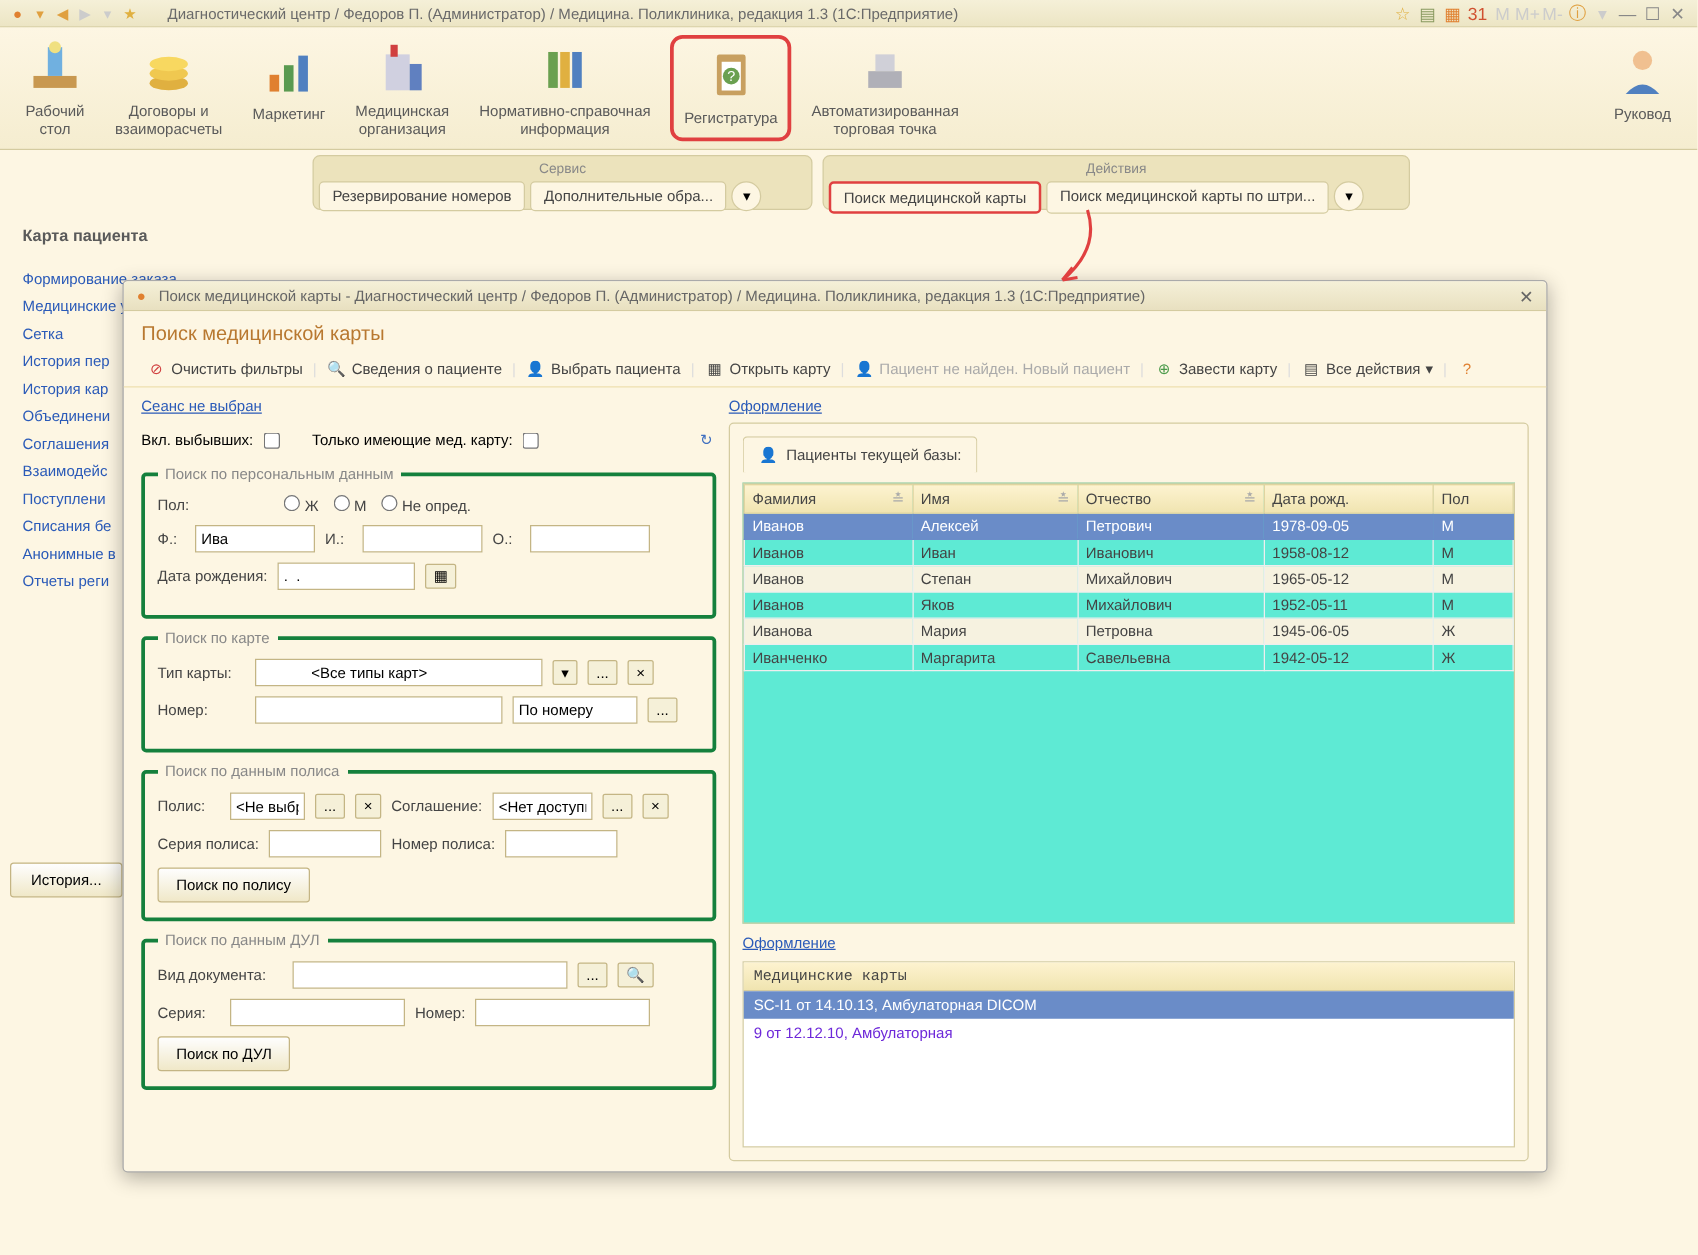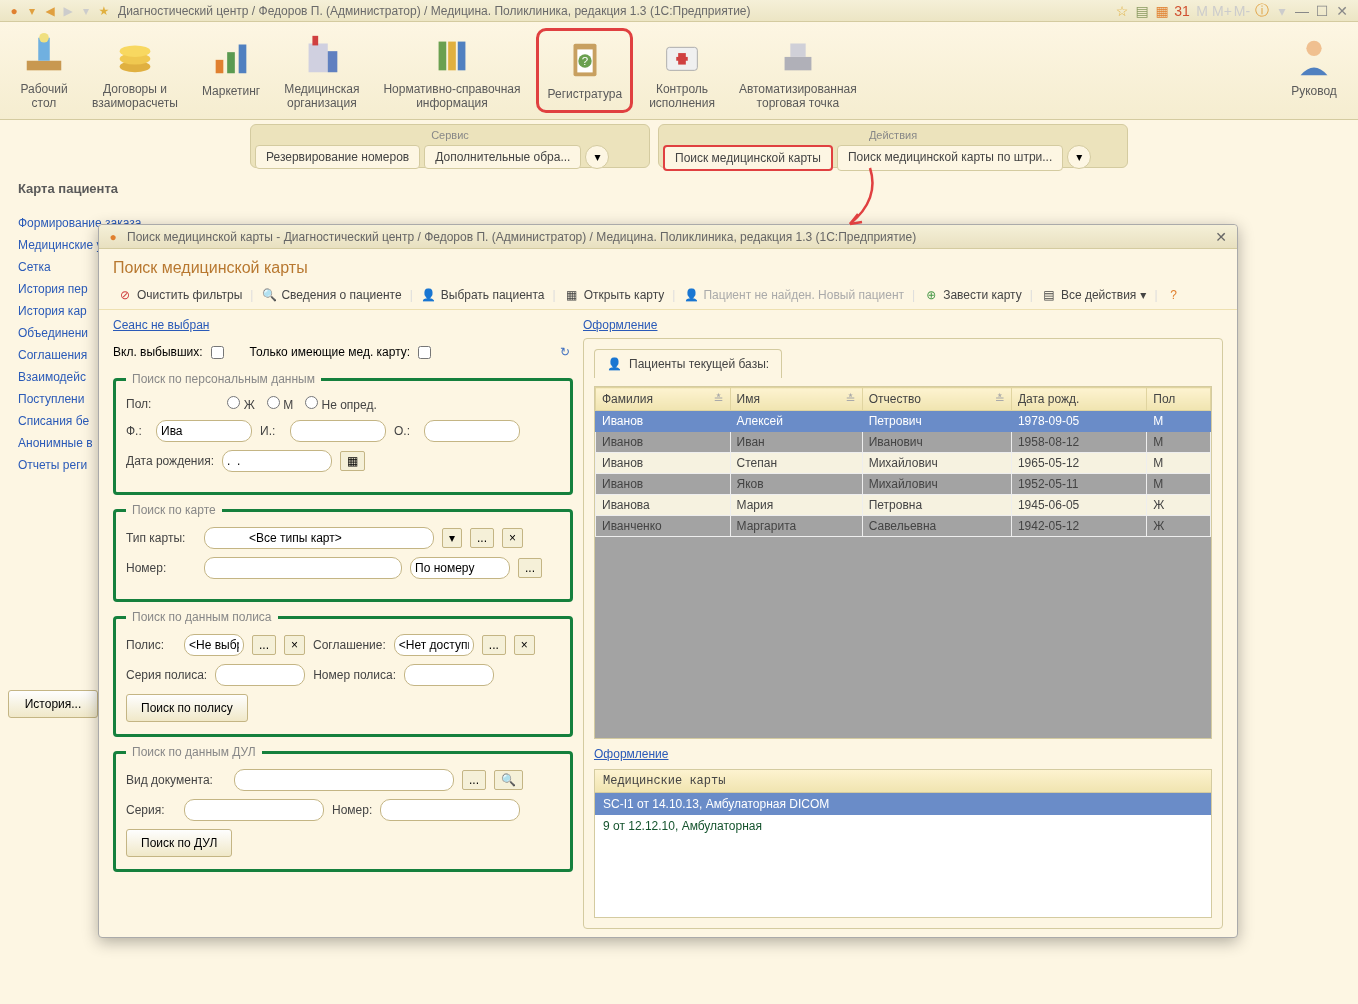--- a/index.html
+++ b/index.html
@@ -1,21 +1,21 @@
 <!DOCTYPE html>
 <html><head>
 <meta charset="utf-8">
 <style>
 * { box-sizing: border-box; margin: 0; padding: 0; font-family: Arial, sans-serif; font-size: 12px; }
 body { background: #fdf6e3; width: 1358px; height: 1004px; overflow: hidden; position: relative; }
 
 
 .titlebar { height: 22px; background: linear-gradient(#f5f0d8, #ece5c4); display: flex; align-items: center; padding: 0 6px; border-bottom: 1px solid #d4cba0; }
 .titlebar .tb-icon { width: 16px; height: 16px; display: inline-flex; align-items: center; justify-content: center; margin-right: 2px; cursor: pointer; }
-.titlebar .title-text { color: #6a6a6a; margin-left: 4px; flex: 1; }
+.titlebar .title-text { color: #6a6a6a; margin-left: 20px; flex: 1; }
 .titlebar .tb-right { display: flex; align-items: center; gap: 2px; }
 .tb-right .tb-icon { color: #888; font-size: 14px; }
 
 
 .main-toolbar { height: 98px; background: linear-gradient(#fdf6e3, #f5edd0); display: flex; padding: 6px 12px; gap: 8px; border-bottom: 1px solid #d4cba0; position: relative; }
 .big-btn { display: flex; flex-direction: column; align-items: center; justify-content: flex-start; padding: 4px 8px; cursor: pointer; text-align: center; position: relative; }
 .big-btn .big-icon { width: 48px; height: 48px; margin-bottom: 4px; display: flex; align-items: center; justify-content: center; }
 .big-btn .label { color: #5a5a5a; line-height: 1.2; white-space: pre-line; }
 .big-btn.highlighted { border: 3px solid #e04040; border-radius: 10px; }
 
@@ -48,37 +48,37 @@
 .right-col { flex: 1; display: flex; flex-direction: column; gap: 6px; }
 
 .link { color: #2a5ab8; text-decoration: underline; cursor: pointer; }
 
 .checkrow { display: flex; align-items: center; gap: 8px; padding: 4px 0; }
 
 fieldset { border: 3px solid #15803d; border-radius: 4px; padding: 10px 10px 12px; }
 legend { color: #888; padding: 0 6px; }
 .form-row { display: flex; align-items: center; gap: 8px; margin-bottom: 8px; }
 .form-row label { color: #444; }
-input[type="text"] { border: 1px solid #c4b584; background: #fff; padding: 3px 4px; border-radius: 10px; }
+input[type="text"] { border: 1px solid #c4b584; background: #fff; padding: 3px 4px; border-radius: 0; }
 .radio-group { display: flex; gap: 12px; align-items: center; }
 .btn-small { background: #f5f0d8; border: 1px solid #c4b584; padding: 2px 6px; cursor: pointer; border-radius: 2px; }
 .btn { background: linear-gradient(#fefefe, #f0e8c8); border: 1px solid #c4b584; padding: 6px 14px; cursor: pointer; border-radius: 3px; }
 
 
 .tab-strip { display: flex; }
 .tab { background: #fdf6e3; border: 1px solid #d4cba0; border-bottom: none; padding: 6px 12px; border-radius: 4px 4px 0 0; display: flex; align-items: center; gap: 6px; color: #444; }
-.table-wrap { border: 1px solid #d4cba0; flex: 1; background: #a3a3a3; display: flex; flex-direction: column; }
+.table-wrap { border: 1px solid #d4cba0; flex: 1; background: #5eead4; display: flex; flex-direction: column; }
 table { width: 100%; border-collapse: collapse; }
 thead th { background: linear-gradient(#fdf3d0, #f0e4b0); border: 1px solid #e0d4a0; padding: 4px 6px; text-align: left; font-weight: normal; color: #444; }
 tbody td { border: 1px solid #eee; padding: 3px 6px; color: #444; }
 tbody tr.selected td { background: #6a8cc8; color: #fff; border-color: #6a8cc8; }
 tbody tr.alt td { background: #f6f2e0; }
 .cards-panel { border: 1px solid #d4cba0; background: #fff; }
 .cards-header { background: linear-gradient(#fdf3d0, #f0e4b0); padding: 4px 8px; border-bottom: 1px solid #d4cba0; color: #444; font-family: Liberation Mono, monospace; }
-.card-row { padding: 4px 8px; color: #14532d; }
+.card-row { padding: 4px 8px; color: #6d28d9; }
 .card-row.selected { background: #6a8cc8; color: #fff; }
 
 
 .arrow-svg { position: absolute; top: 164px; left: 820px; pointer-events: none; z-index: 50; }
 
 
 .ico { display: inline-block; width: 16px; height: 16px; text-align: center; line-height: 16px; }
 .ico-orange { color: #e08030; }
 .ico-green { color: #4a9a4a; }
 .ico-red { color: #d04040; }
@@ -178,31 +178,20 @@
           <rect x="16" y="14" width="16" height="24" fill="#fff"></rect>
           <circle cx="24" cy="26" r="7" fill="#6aa050"></circle>
           <text x="24" y="30" text-anchor="middle" fill="#fff" font-size="12">?</text>
         </svg>
       </div>
     <div class="label">Регистратура</div>
   </div>
   <div class="big-btn">
     <div class="big-icon">
         <svg viewBox="0 0 48 48">
-          <rect x="8" y="16" width="32" height="24" rx="3" fill="#f0f0f0" stroke="#aaa"></rect>
-          <rect x="20" y="22" width="8" height="12" fill="#d04040"></rect>
-          <rect x="18" y="26" width="12" height="4" fill="#d04040"></rect>
-        </svg>
-      </div>
-    <div class="label">Контроль
-исполнения</div>
-  </div>
-  <div class="big-btn">
-    <div class="big-icon">
-        <svg viewBox="0 0 48 48">
           <rect x="10" y="26" width="28" height="14" fill="#b0b0b8"></rect>
           <rect x="16" y="12" width="16" height="14" fill="#d0d0d8"></rect>
         </svg>
       </div>
     <div class="label">Автоматизированная
 торговая точка</div>
   </div>
   <div class="big-btn" style="margin-left:auto">
     <div class="big-icon">
         <svg viewBox="0 0 48 48">

